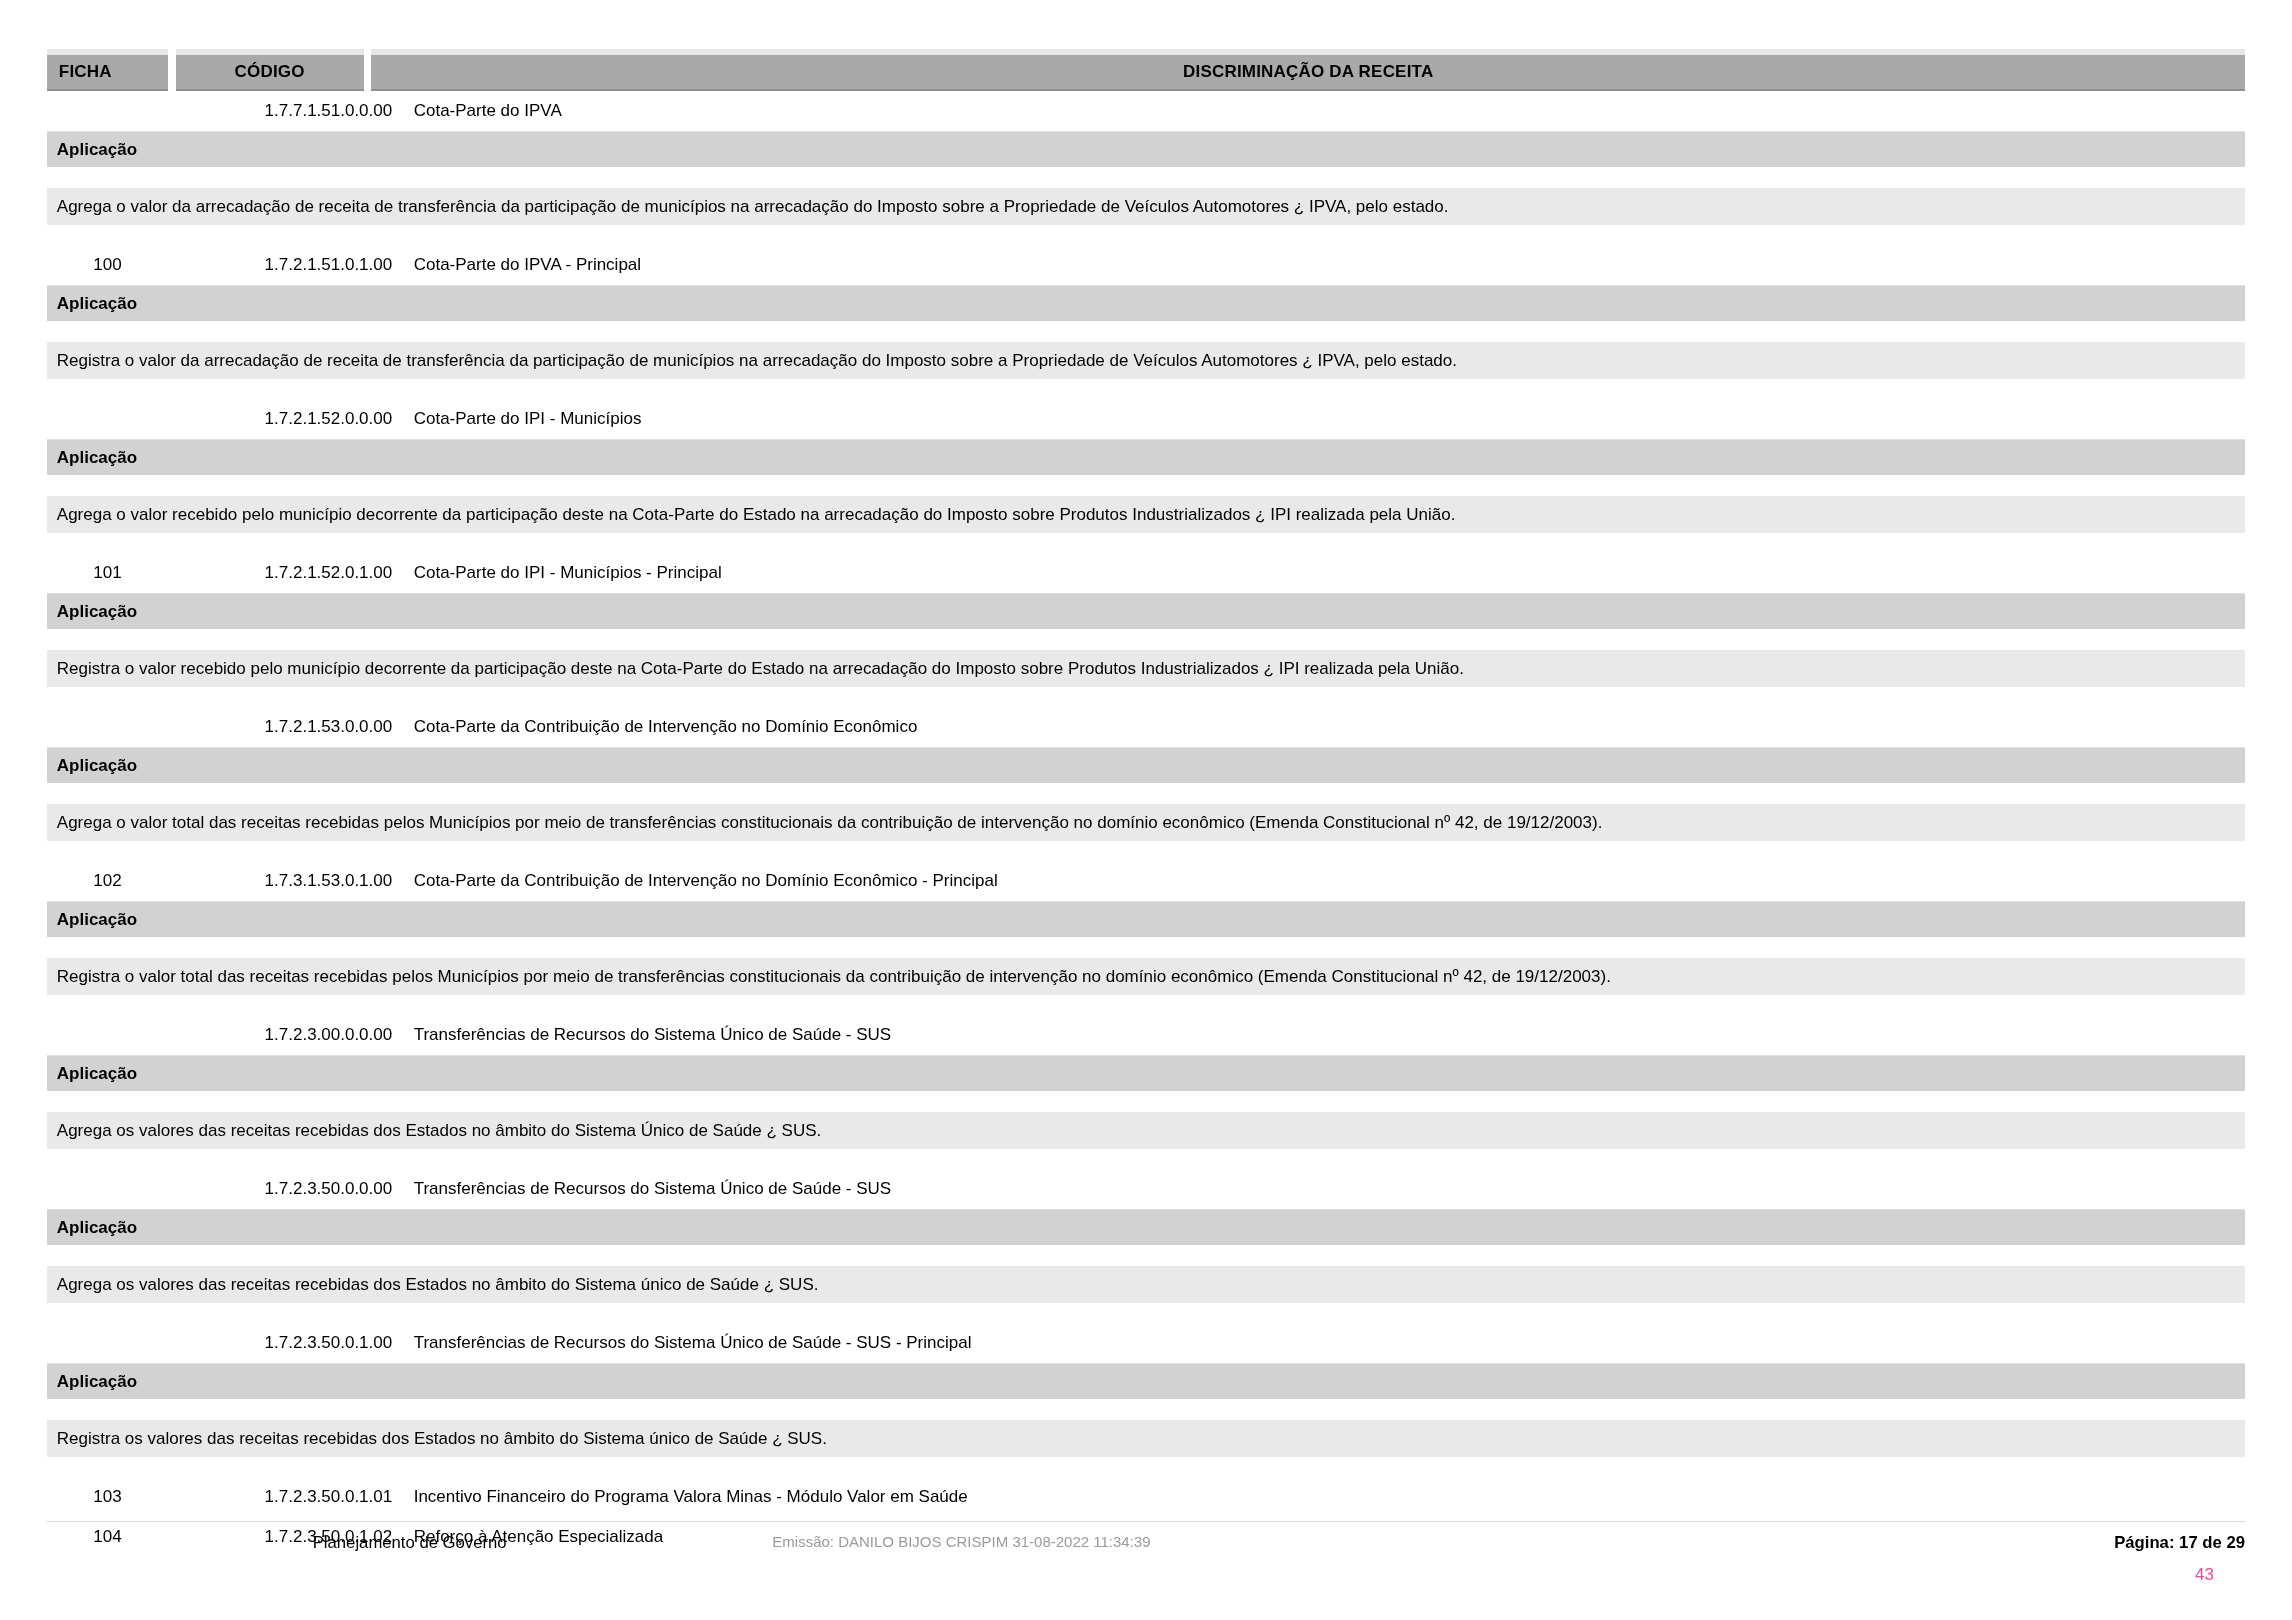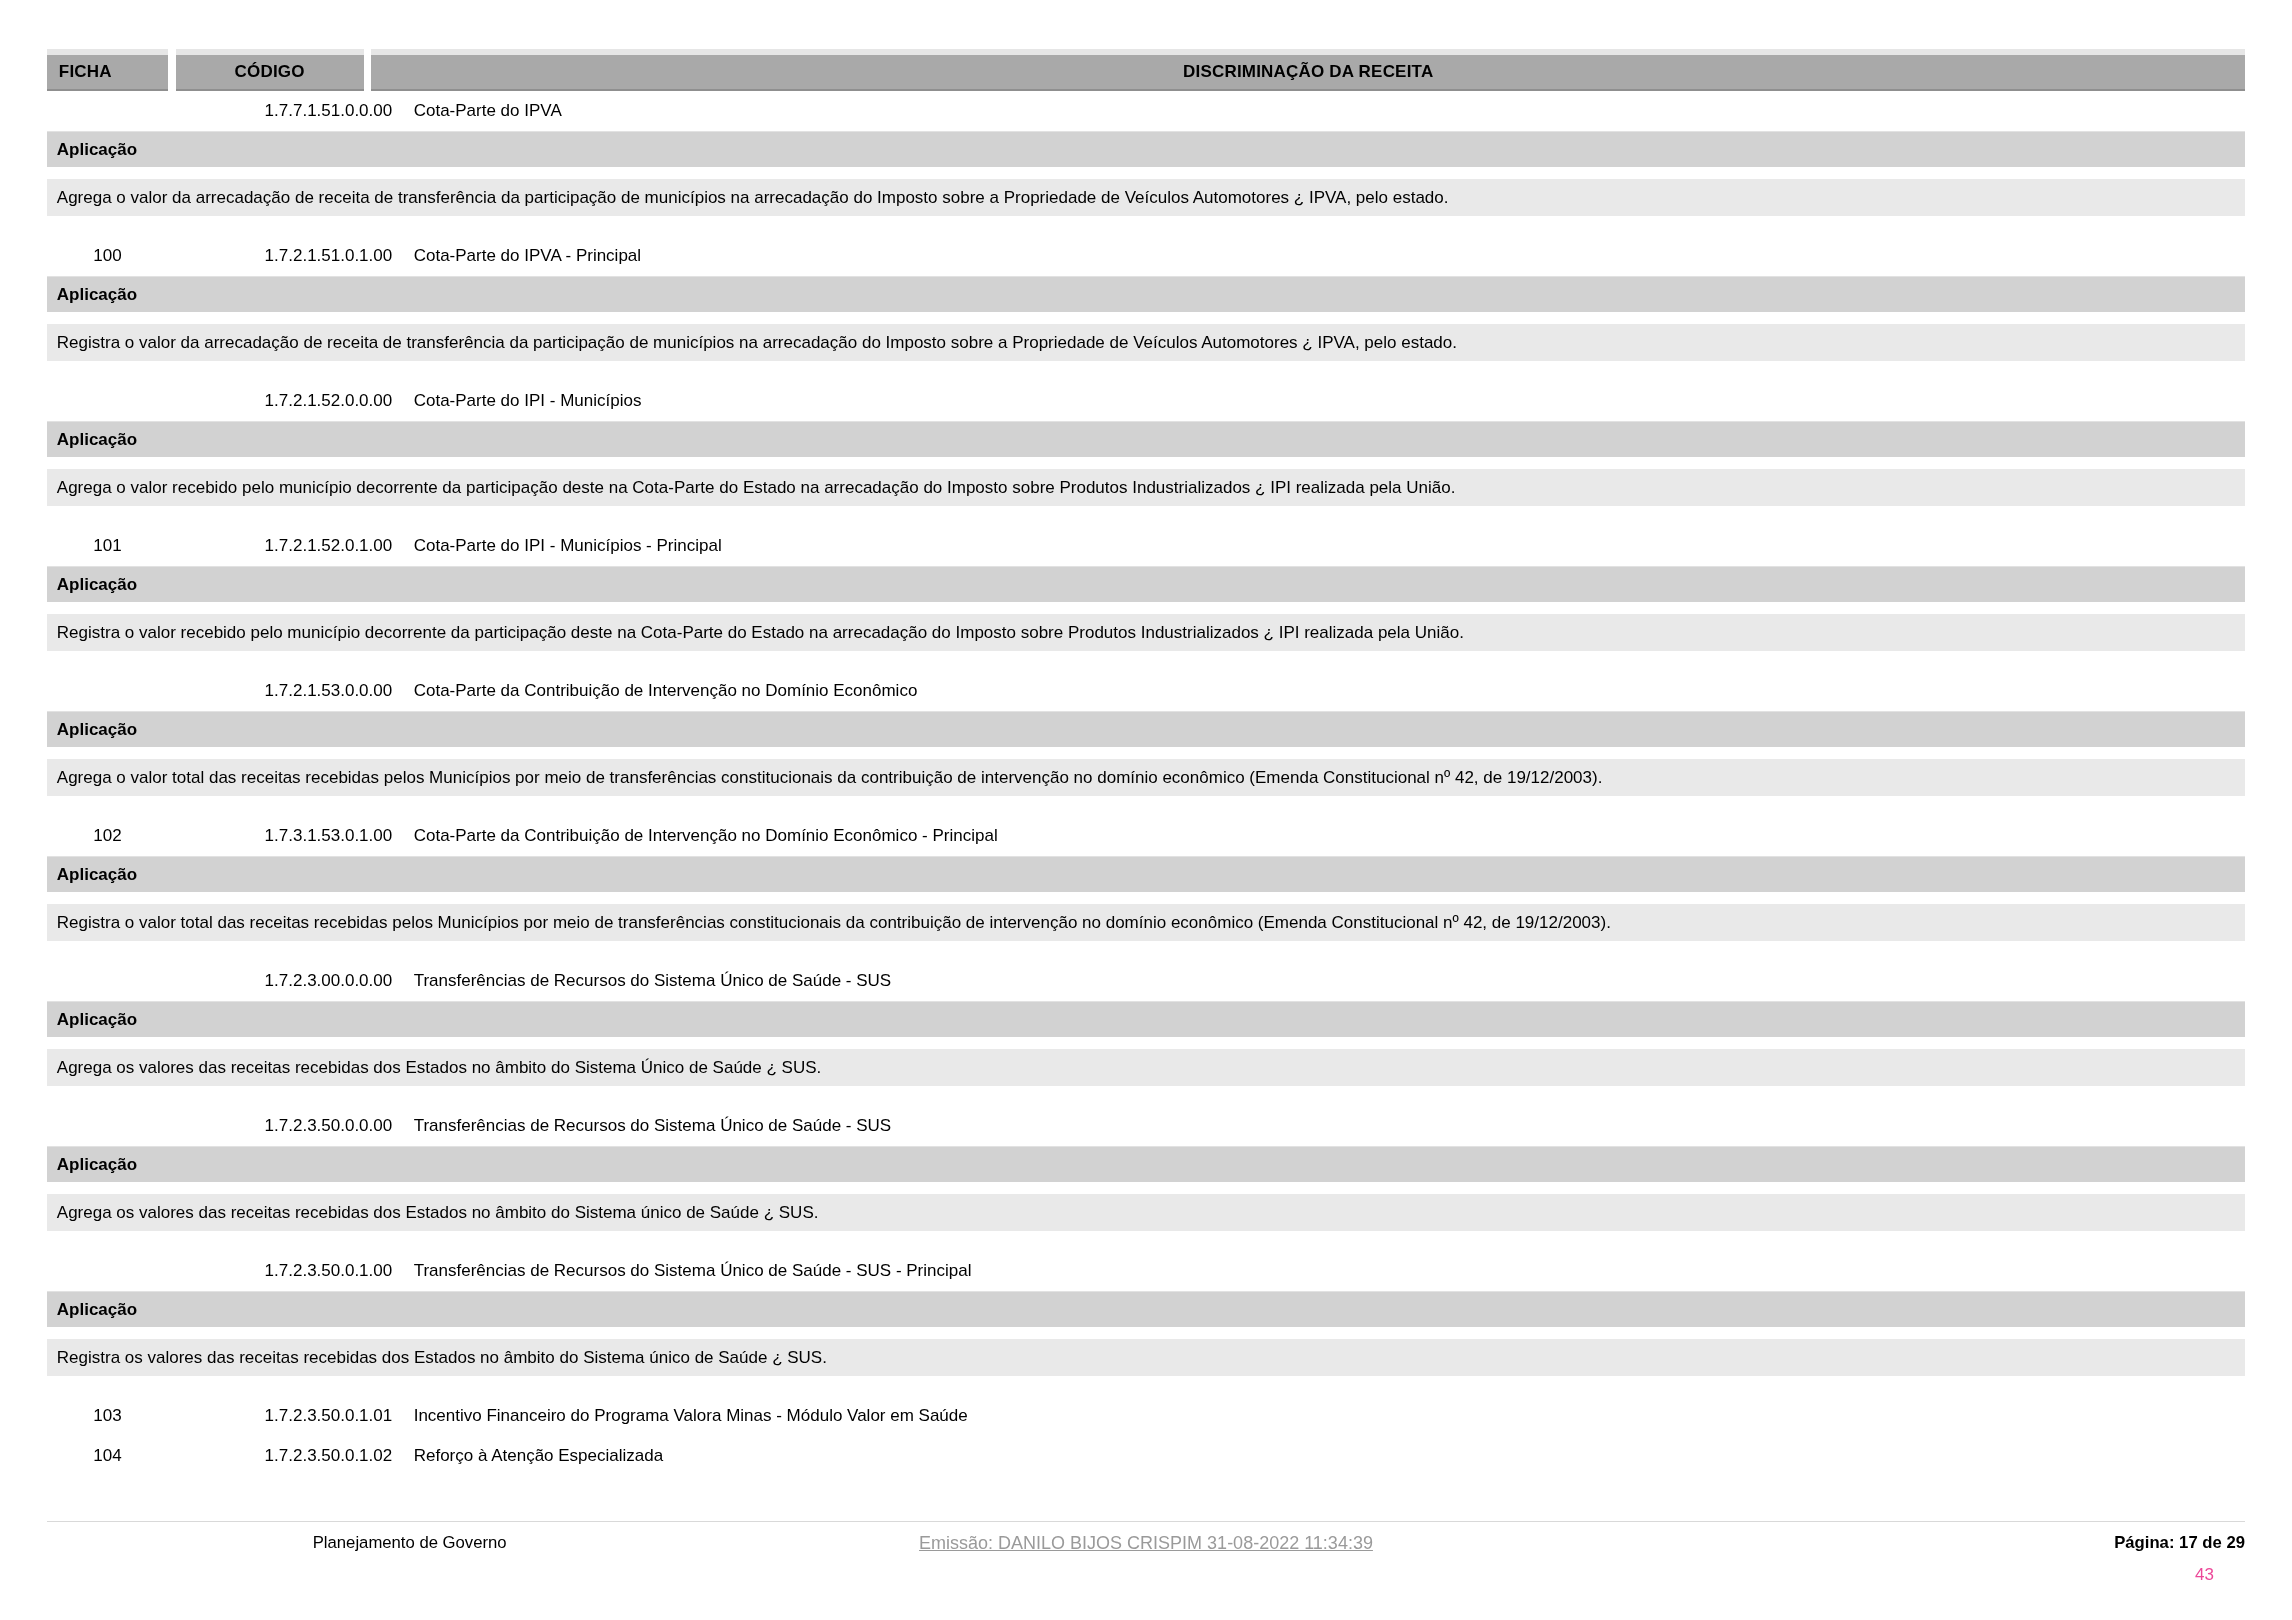--- a/index.html
+++ b/index.html
@@ -46,21 +46,21 @@
     display: flex;
     align-items: center;
     font-size: 17px;
     background: #ffffff;
   }
   .code-row .ficha   { width: 121px; text-align: center; }
   .code-row .codigo  { width: 232px; text-align: right; padding-right: 7.8px; box-sizing: border-box; }
   .code-row .desc    { flex: 1; padding-left: 13.7px; }
   .app-row {
     height: 35px;
-    margin-bottom: 12px;
+    margin-bottom: 21px;
     background: var(--app-bg, #d2d2d2);
     border-top: 1px solid #e2e2e2;
     display: flex;
     align-items: center;
     padding-left: 9.8px;
     font-weight: bold;
     font-size: 17px;
   }
   .desc-row {
     height: 37px;
@@ -83,24 +83,23 @@
     align-items: flex-start;
   }
   .footer .f-left {
     width: 33%;
     font-size: 16.7px;
     color: #000;
     text-align: center;
   }
   .footer .f-center {
     width: 34%;
-    text-align: center;
-    font-size: 18px;
+    text-align: left;
+    font-size: 15px;
     color: #9a9a9a;
-    text-decoration: underline;
   }
   .footer .f-right {
     width: 33%;
     text-align: right;
   }
   .footer .f-page {
     font-size: 16.7px;
     font-weight: bold;
     color: #000;
   }

